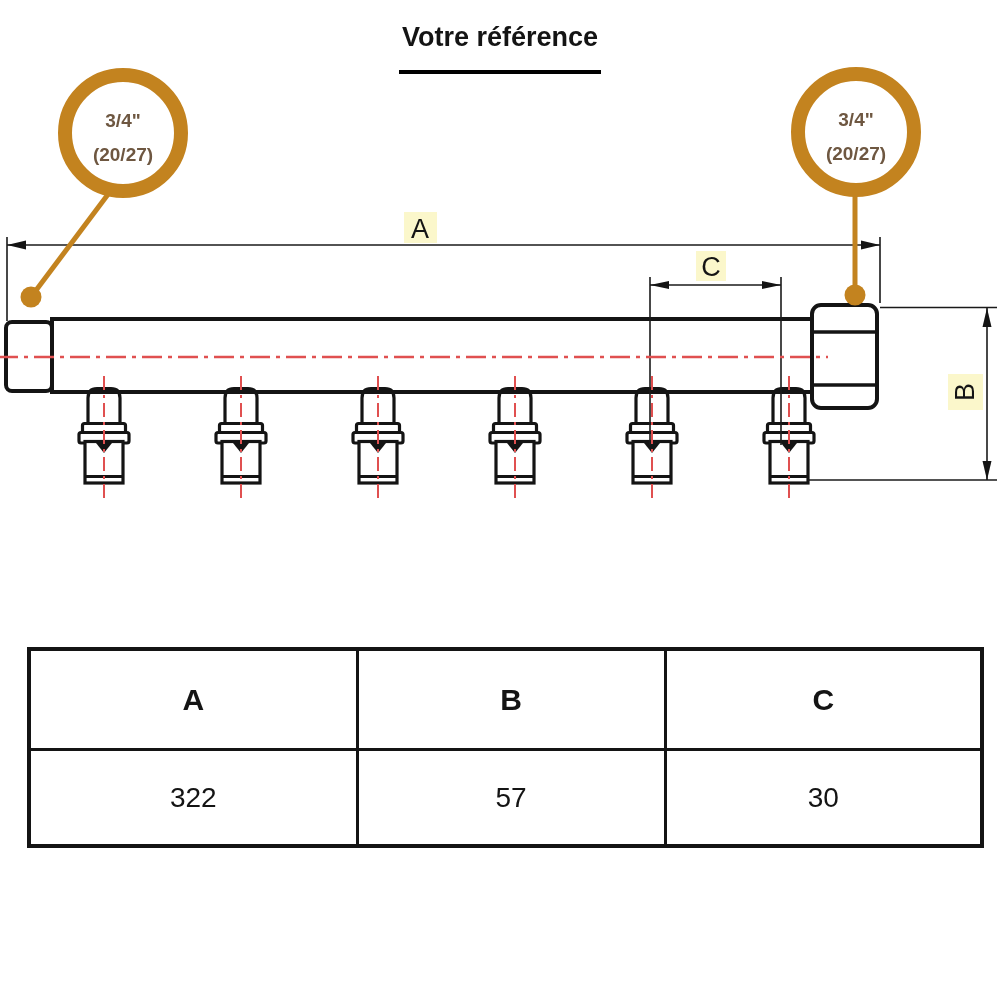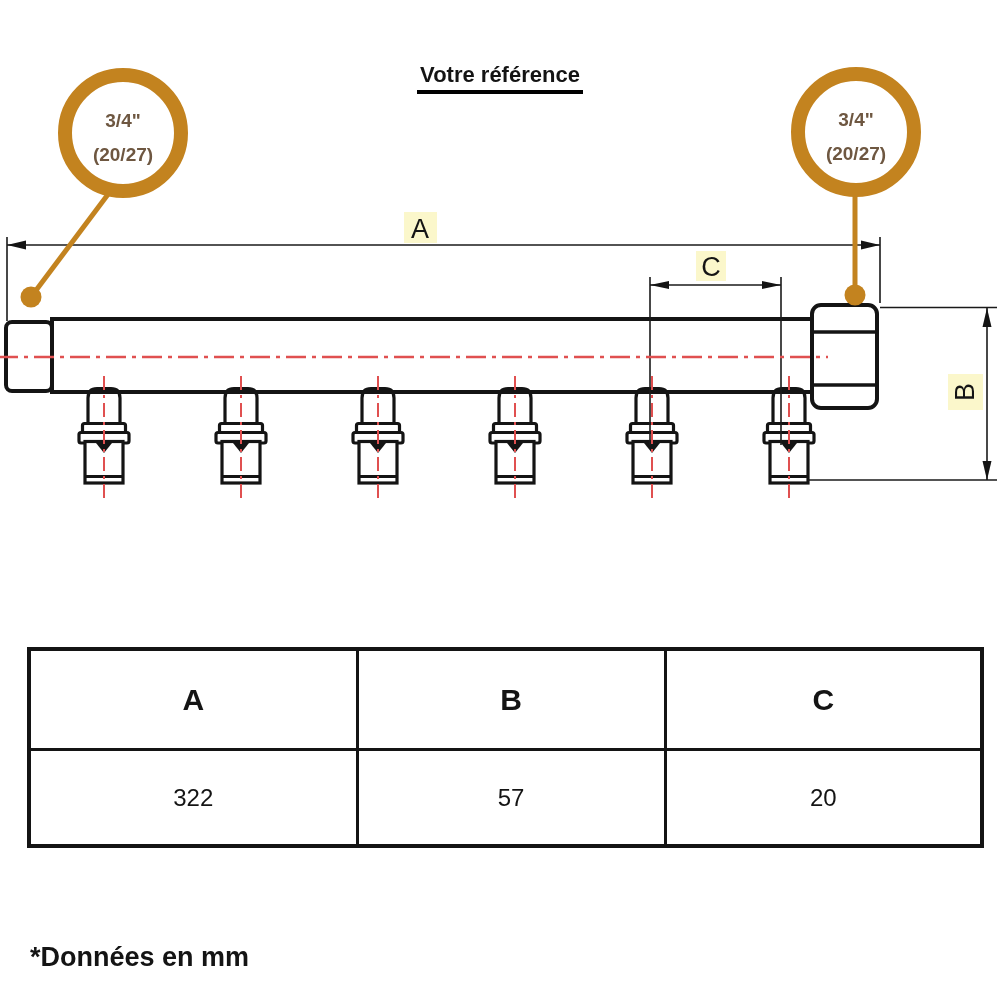--- a/index.html
+++ b/index.html
@@ -1,20 +1,20 @@
 <!DOCTYPE html>
 <html><head>
 <meta charset="utf-8">
 <style>
   html,body{margin:0;padding:0;background:#ffffff;}
   .page{position:relative;width:1000px;height:1000px;background:#fff;overflow:hidden;
         font-family:"Liberation Sans", sans-serif;color:#141414;}
   .title-wrap{position:absolute;top:22px;left:0;width:100%;text-align:center;}
-  .title-text{display:inline-block;font-size:22px;font-weight:bold;
-              border-bottom:4px solid #000;padding:0 3px 2px 3px;margin-top:40px;}
+  .title-text{display:inline-block;font-size:27px;font-weight:bold;
+              border-bottom:4px solid #000;padding:0 3px 17px 3px;}
   svg.drawing{position:absolute;top:0;left:0;}
 
   
   .thin  {stroke:#1a1a1a;stroke-width:1.6;fill:none;}
   .thick {stroke:#141414;stroke-width:4;fill:#ffffff;}
   .thick-line{stroke:#141414;stroke-width:4;fill:none;}
   .mid   {stroke:#141414;stroke-width:3.2;fill:#ffffff;}
   .arrow {fill:#141414;stroke:none;}
   .redline{stroke:#E05050;stroke-width:2.4;fill:none;stroke-dasharray:20 6 4 6;}
   .redline-v{stroke:#E05050;stroke-width:2;fill:none;stroke-dasharray:14 5 3 5;}
@@ -25,21 +25,21 @@
   .dot{fill:#C3831F;stroke:none;}
   .callout-text{font-family:"Liberation Sans",sans-serif;font-size:19px;font-weight:bold;
                 fill:#6E5741;text-anchor:middle;}
 
   
   table.spec{position:absolute;top:647px;left:27px;width:953px;border-collapse:collapse;
              table-layout:fixed;border:4px solid #141414;}
   table.spec th, table.spec td{border:3px solid #141414;text-align:center;vertical-align:middle;
              font-family:"Liberation Sans",sans-serif;}
   table.spec th{height:95px;font-size:30px;font-weight:bold;}
-  table.spec td{height:91px;font-size:24px;font-weight:normal;}
+  table.spec td{height:91px;font-size:28px;font-weight:normal;}
 
   .footnote{position:absolute;top:942px;left:30px;font-size:27px;font-weight:bold;}
 </style>
 </head>
 <body>
 
 <div class="page">
 
   <svg class="drawing" width="1000" height="615" viewBox="0 0 1000 615">
     <defs>
@@ -123,19 +123,18 @@
     </colgroup>
     <tbody>
       <tr>
         <th>A</th>
         <th>B</th>
         <th>C</th>
       </tr>
       <tr>
         <td>322</td>
         <td>57</td>
-        <td>20</td>
+        <td>30</td>
       </tr>
     </tbody>
   </table>
 
-  <div class="footnote">*Données en mm</div>
 </div>
 
 </body></html>

